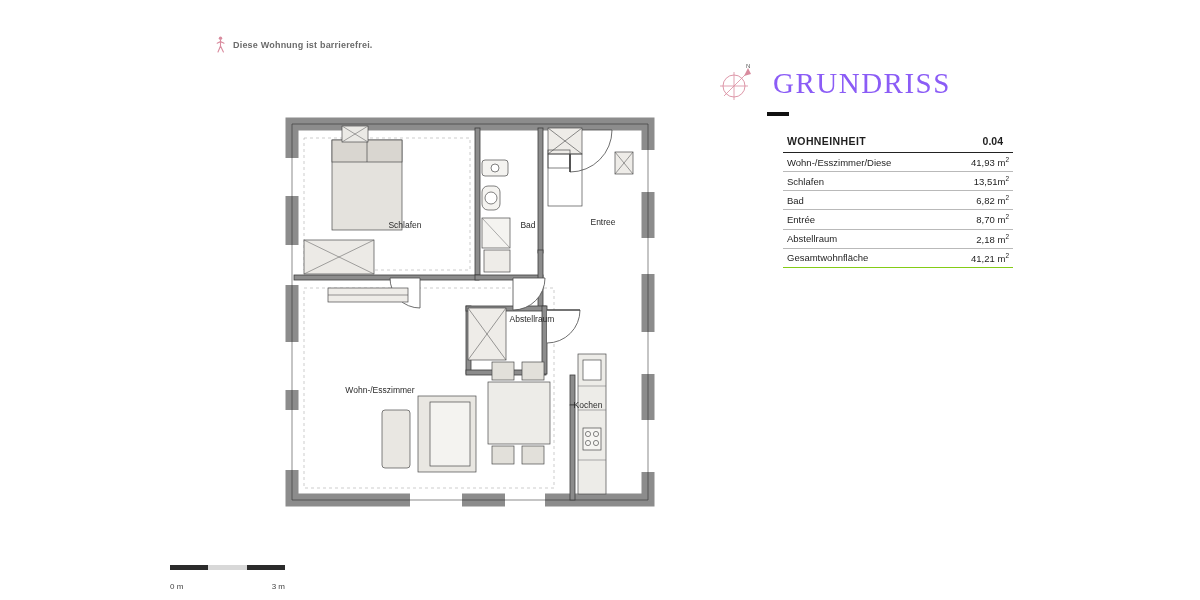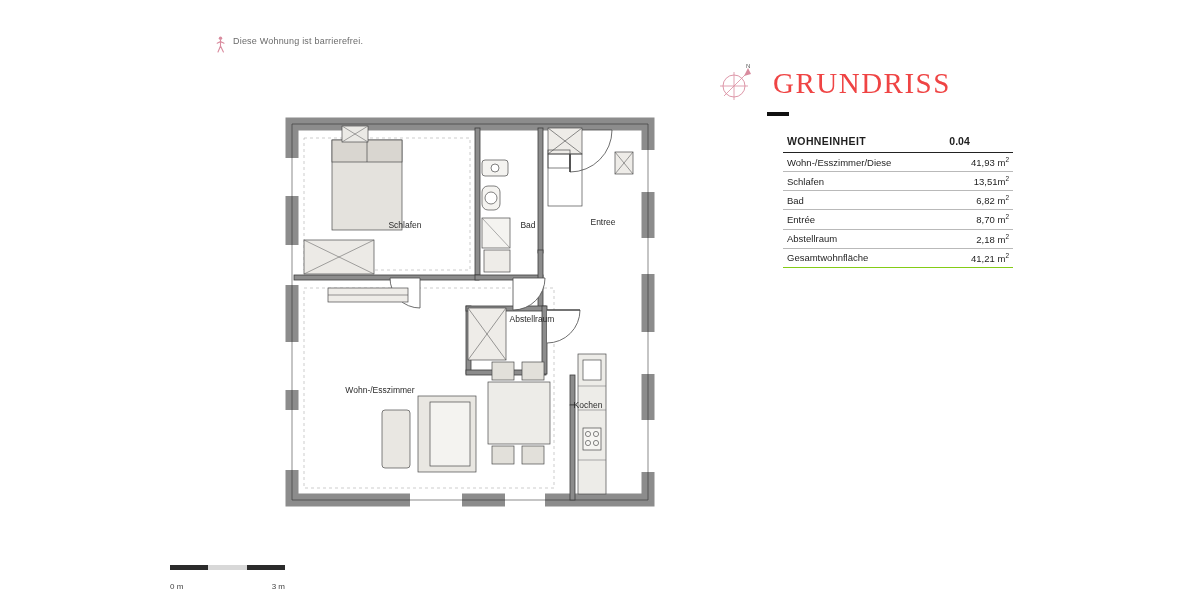--- a/index.html
+++ b/index.html
@@ -15,21 +15,23 @@
     color: #1a1a1a;
     overflow: hidden;
   }
 
   
   .access-note {
     position: absolute;
     left: 215px;
     top: 36px;
     display: flex;
+    align-items: center;
     gap: 6px;
+    font-weight: bold;
   }
   .access-note .label {
     font-size: 9px;
     color: #6b6b6b;
     letter-spacing: 0.2px;
   }
   .wheel-icon { width: 12px; height: 18px; display:block; }
 
   
   .plan {
@@ -81,21 +83,21 @@
     display: flex;
     align-items: center;
     gap: 10px;
     padding-left: 0;
   }
   .compass { width: 42px; height: 46px; flex: 0 0 42px; }
   .title {
     font-family: "Liberation Serif", serif;
     font-size: 29px;
     letter-spacing: 1.5px;
-    color: #ef4444;
+    color: #8b5cf6;
     font-weight: 400;
     margin: 0;
     padding-left: 6px;
   }
   .title-underline {
     width: 22px;
     height: 4px;
     background: #111;
     margin: 6px 0 0 52px;
   }
@@ -118,20 +120,21 @@
     margin-top: 8px;
   }
   .unit-table thead th {
     font-weight: bold;
     font-size: 10.5px;
     letter-spacing: 0.4px;
     border-bottom: 1.4px solid #222;
     padding-bottom: 5px;
   }
   .unit-table thead th.unit-no {
+    text-align: right;
     padding-right: 10px;
     letter-spacing: 0;
   }
   .unit-table td.area {
     text-align: right;
     padding-right: 4px;
     font-size: 9.5px;
   }
   .unit-table td.area sup { font-size: 6.5px; vertical-align: super; }
   .unit-table tr:last-child td { border-bottom: 1px solid #84cc16; }

